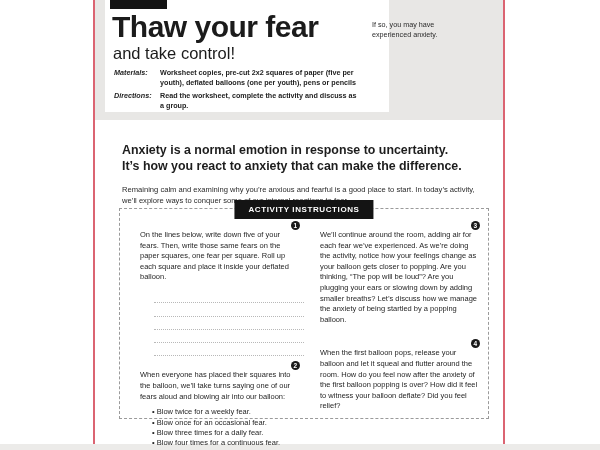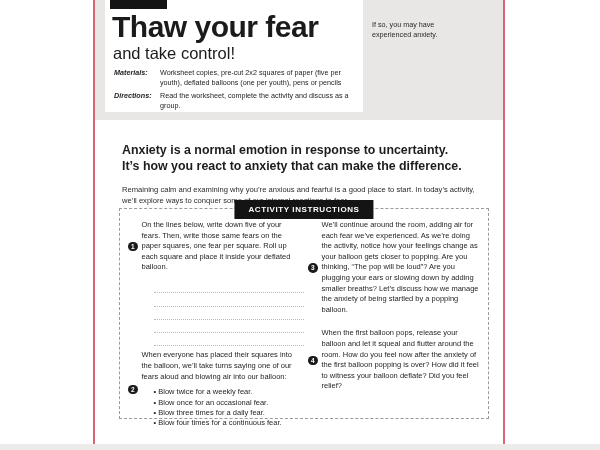--- a/index.html
+++ b/index.html
@@ -11,33 +11,33 @@
   .canvas{position:absolute;inset:0;}
 
   
   .rule{position:absolute;top:0;width:2px;height:444px;background:#db6472;}
   .rule-left{left:93px;}
   .rule-right{left:503px;}
   .bottom-strip{position:absolute;left:0;top:444px;width:600px;height:6px;background:#ecebe9;}
 
   
   .header-band{position:absolute;left:95px;top:0;width:408px;height:120px;background:#e8e7e5;}
-  .title-card{position:absolute;left:10px;top:0;width:258px;height:112px;background:#ffffff;}
+  .title-card{position:absolute;left:10px;top:0;width:284px;height:112px;background:#ffffff;}
   .black-tab{position:absolute;left:5px;top:0;width:57px;height:9px;background:#141414;}
   .page-title{
     margin:0;position:absolute;left:7px;top:10px;
     font-size:30px;font-weight:bold;letter-spacing:-0.5px;color:#1b1b1b;white-space:nowrap;
   }
   .page-subtitle{
     margin:0;position:absolute;left:8px;top:44px;
     font-size:16.5px;font-weight:normal;color:#1b1b1b;white-space:nowrap;
   }
   .meta{position:absolute;left:9px;top:68px;width:244px;display:grid;grid-template-columns:44px 1fr;row-gap:4px;column-gap:2px;}
   .meta-label{font-size:7.2px;font-weight:bold;font-style:italic;line-height:9.6px;}
-  .meta-text{font-size:7.2px;line-height:9.6px;}
+  .meta-text{font-size:7.2px;line-height:9.6px;font-weight:bold;}
   .aside{position:absolute;left:277px;top:20px;width:122px;}
   .aside p{margin:0 0 9px 0;}
   .aside span{display:block;font-size:7.2px;line-height:10px;color:#2a2a2a;}
 
   
   .intro{position:absolute;left:122px;top:142px;width:362px;}
   .intro-heading{margin:0;font-size:12.4px;font-weight:bold;line-height:16px;color:#1d1d1d;}
   .intro-heading span{display:block;}
   .intro-body{margin:11px 0 0 0;font-size:7.6px;line-height:10.5px;width:358px;color:#2a2a2a;}
 
@@ -47,21 +47,21 @@
     border:1px dashed #9a9a9a;
   }
   .instructions-header{
     position:absolute;left:50%;top:-9px;transform:translateX(-50%);
     background:#141414;color:#ffffff;font-size:8px;font-weight:bold;
     letter-spacing:0.6px;padding:5px 14px;white-space:nowrap;
   }
   .col{position:absolute;top:11px;display:flex;flex-direction:column;}
   .col-left{left:8px;width:172px;}
   .col-right{left:188px;width:172px;}
-  .step{display:flex;align-items:center;}
+  .step{display:flex;align-items:flex-end;flex-direction:column;}
   .step-num{
     flex:0 0 auto;width:9.5px;height:9.5px;border-radius:50%;background:#1a1a1a;color:#ffffff;
     font-size:6.5px;font-weight:bold;display:flex;align-items:center;justify-content:center;
     margin-top:0.5px;
   }
   .step-body{margin-left:4px;width:160px;}
   .step-text{margin:0;font-size:7.5px;line-height:10.6px;color:#262626;}
   .writing-lines{margin:7px 0 4px 26px;width:150px;}
   .write-line{height:12.3px;border-bottom:1px dotted #b8b8b8;}
   .bullets{list-style:none;margin:5px 0 0 0;padding:0 0 0 12px;}

